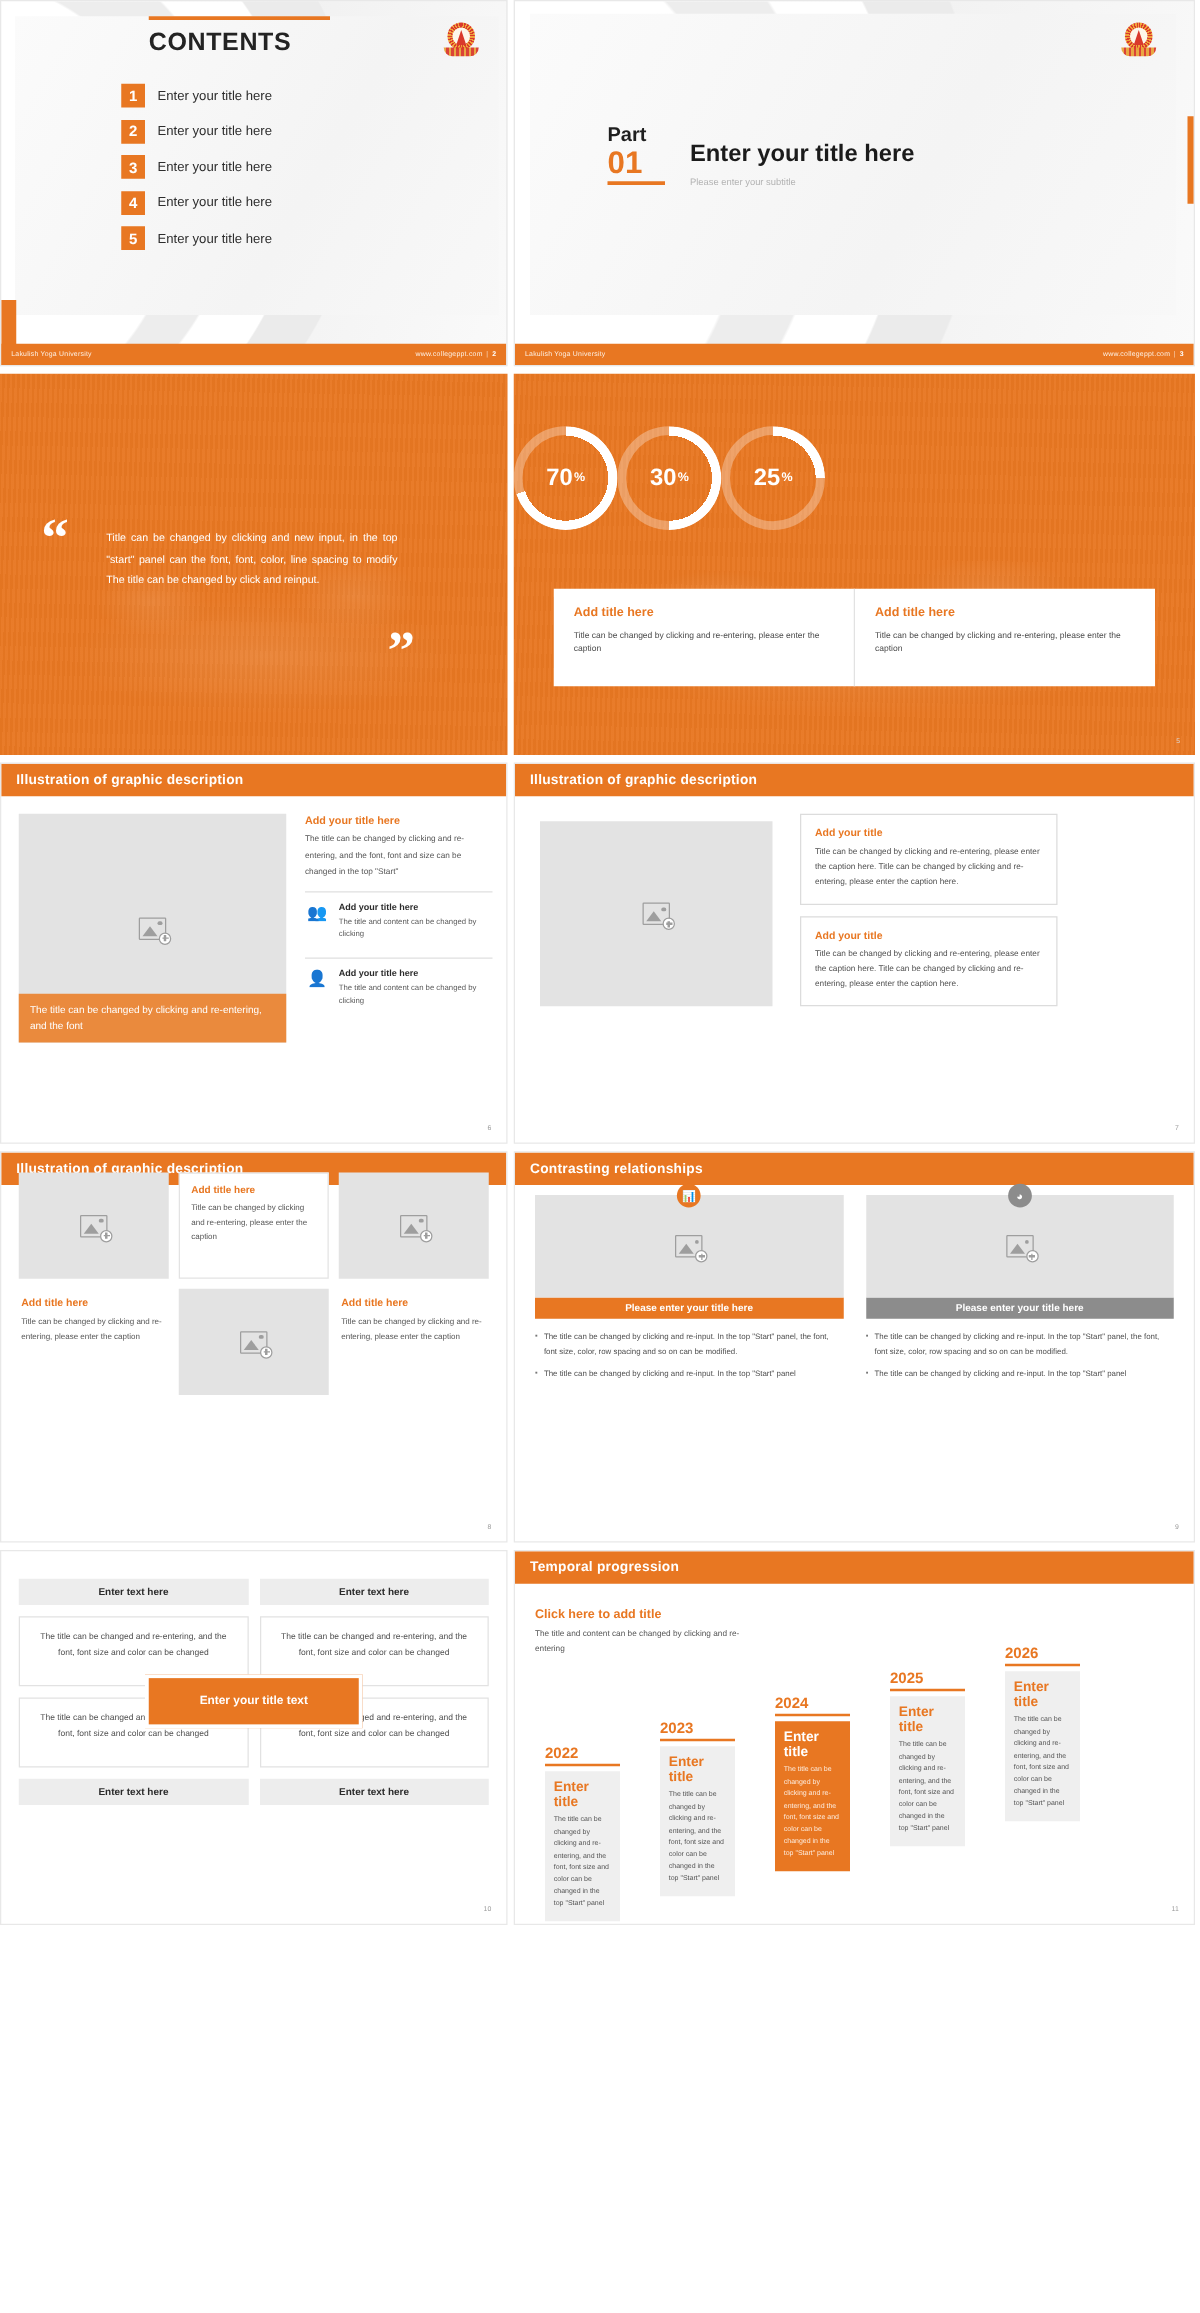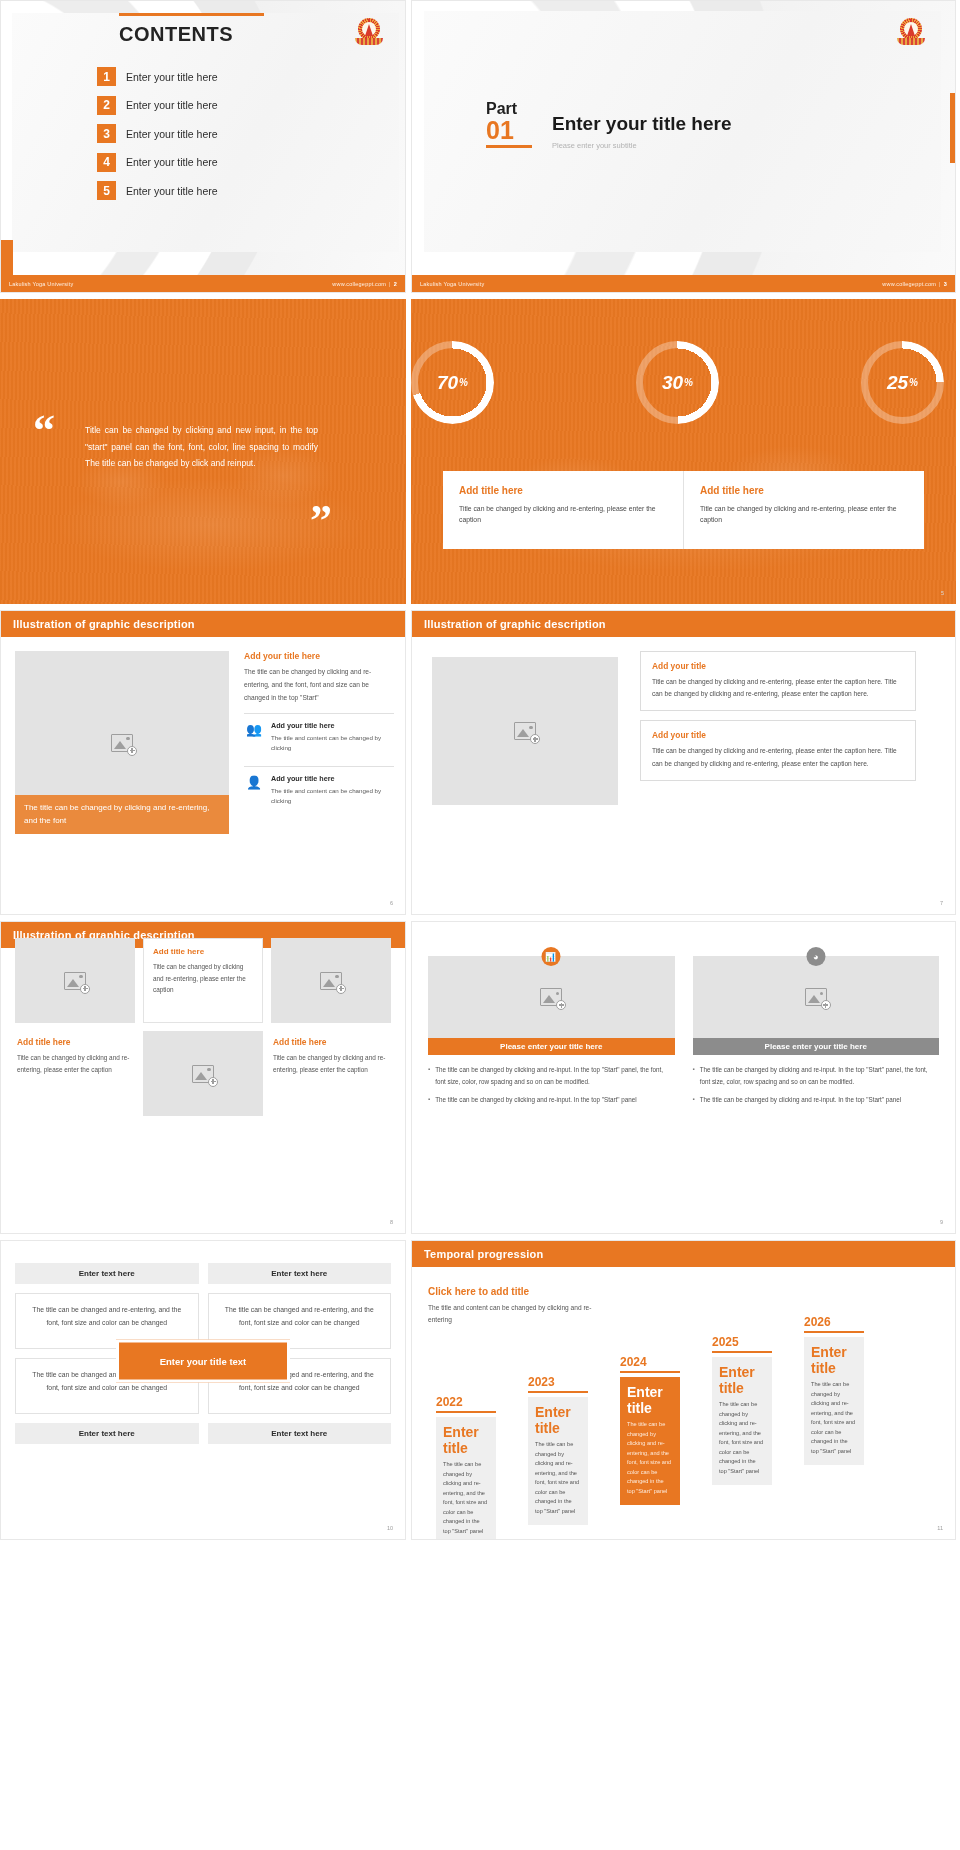--- a/index.html
+++ b/index.html
@@ -130,21 +130,21 @@
   .qmark {
     position:absolute; color:#ffffff; font-family:"Liberation Serif", serif;
     font-weight:bold; line-height:.75;
   }
   .quote-text{
     position:absolute; color:#ffffff; font-size:8.5px; line-height:1.95;
     text-align:justify; width:233px;
   }
 
   
-  .donuts{ position:absolute; left:0; right:12px; top:42px; display:flex; justify-content:space-between;font-style:italic; }
+  .donuts{ position:absolute; left:0; right:0; top:42px; display:flex; justify-content:flex-start; }
   .donut { width:83px; height:83px; position:relative; }
   .donut .track{
     position:absolute; inset:0; border-radius:50%;
     border:7px solid rgba(255,255,255,.30);
   }
   .donut .arc{ position:absolute; inset:0; border-radius:50%; }
   .donut .lbl{
     position:absolute; inset:0; display:flex; align-items:center; justify-content:center;
     color:#fff; font-weight:bold; font-size:19px;
   }
@@ -205,21 +205,21 @@
   .s6-right h4{ color:#e87722; font-size:8.6px; font-weight:bold; margin-bottom:5px;}
   .s6-right p.lead{ font-size:6.6px; line-height:1.95; color:#555;}
   .s6-item{ display:flex; gap:7px; padding:7px 0 5px; border-top:1px solid #e0e0e0; margin-top:8px;}
   .s6-item .ic{ width:20px; flex:0 0 20px; display:flex; align-items:flex-start; justify-content:center; padding-top:2px;}
   .s6-item h5{ font-size:7.2px; font-weight:bold; color:#2b2b2b; margin-bottom:3px;}
   .s6-item p { font-size:6.2px; line-height:1.65; color:#5a5a5a;}
   .ic-people, .ic-person { color:#e87722; font-size:13px; line-height:1;}
 
   
   .s7-img{ position:absolute; left:20px; top:20px; width:186px; height:148px;}
-  .s7-right{ position:absolute; left:228px; top:14px; width:276px;}
+  .s7-right{ position:absolute; left:228px; top:14px; width:206px;}
   .s7-box{ border:1px solid #dcdcdc; padding:9px 11px 10px; margin-bottom:9px;}
   .s7-box h4{ color:#e87722; font-size:8.4px; font-weight:bold; margin-bottom:5px;}
   .s7-box p { font-size:6.6px; line-height:1.85; color:#4f4f4f;}
 
   
   .s8 { position:absolute; left:14px; top:16px; right:14px; }
   .s8-grid{ display:grid; grid-template-columns:1fr 1fr 1fr; gap:8px; }
   .s8-cell{ height:85px; }
   .s8-txt  { padding:0 2px; }
   .s8-txt h4{ color:#e87722; font-size:8.4px; font-weight:bold; margin:6px 0 5px;}
@@ -259,21 +259,21 @@
 
   
   .s11{ position:absolute; left:16px; top:14px; right:14px;}
   .s11 h3{ color:#e87722; font-size:10px; font-weight:bold; margin-bottom:5px;}
   .s11 .sub{ font-size:6.6px; line-height:1.8; color:#555; width:165px;}
   .tl{ position:absolute; left:16px; right:10px; top:52px; height:150px; }
   .tl-item{ position:absolute; width:60px; }
   .tl-year{ font-size:12px; font-weight:bold; color:#e87722; margin-bottom:2px;}
   .tl-rule{ height:2px; background:#e87722; margin-bottom:4px;}
   .tl-card{ background:#efefef; padding:7px 7px 9px; }
-  .tl-card h5{ color:#e87722; font-size:14px; font-weight:bold; margin-bottom:4px;}
+  .tl-card h5{ color:#e87722; font-size:11px; font-weight:bold; margin-bottom:4px;}
   .tl-card p { font-size:5.6px; line-height:1.7; color:#555;}
   .tl-card.active{ background:#e87722; }
   .tl-card.active h5{ color:#fff; }
   .tl-card.active p { color:#fdebdc; }
 </style>
 </head>
 <body>
 
 <div class="deck">
 
@@ -525,20 +525,21 @@
           <div class="s7-box">
             <h4>Add your title</h4>
             <p>Title can be changed by clicking and re-entering, please enter the caption here. Title can be changed by clicking and re-entering, please enter the caption here.</p>
           </div>
         </div>
       </div>
       <div class="pgnum">7</div>
     </div>
 
     <div class="slide s-right" style="height:313px;">
+      <div class="hdr">Contrasting relationships</div>
       <div class="s9" style="top:34px;">
 
         <div class="s9-col">
           <div class="s9-img imgph">
             <div class="s9-badge" style="background:#e87722;">📊</div>
             <div class="imgicon">
                 <span class="plusbadge"></span>
               </div>
           </div>
           <div class="s9-bar" style="background:#e87722;">Please enter your title here</div>

